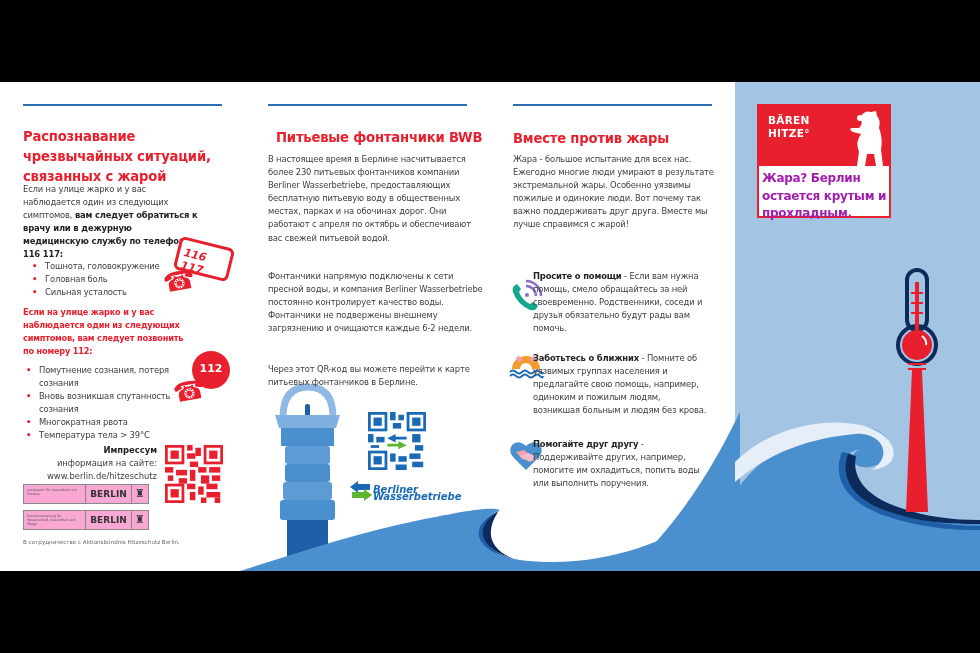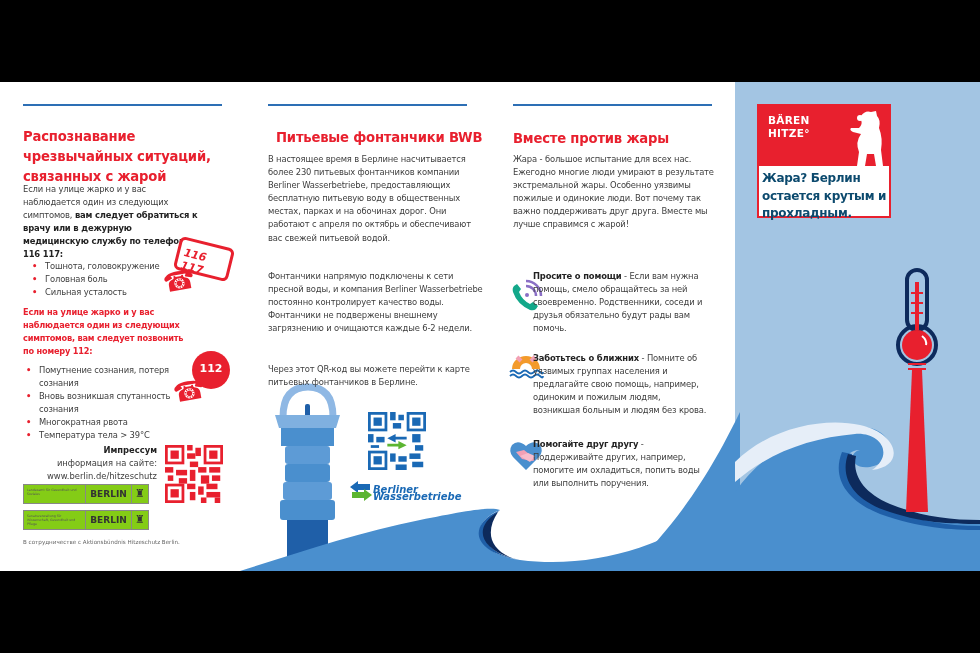--- a/index.html
+++ b/index.html
@@ -36,21 +36,21 @@
 
   .bubble116 { position: absolute; left: 176px; top: 160px; width: 56px; height: 34px; border: 3px solid #e8202e; border-radius: 6px; transform: rotate(14deg); background: #fff; }
   .bubble116 span { position: absolute; left: 4px; top: 6px; font-size: 11px; font-weight: bold; color: #e8202e; font-style: italic; }
   .phone { position: absolute; color: #e8202e; font-size: 26px; line-height: 1; }
   .phone1 { left: 163px; top: 186px; transform: rotate(-10deg); }
   .bubble112 { position: absolute; left: 192px; top: 269px; width: 38px; height: 38px; border-radius: 50%; background: #e8202e; }
   .bubble112 span { position: absolute; left: 0; width: 38px; top: 11px; text-align: center; color: #fff; font-weight: bold; font-size: 11px; }
   .phone2 { left: 173px; top: 296px; transform: rotate(-10deg); }
   .p1 .imp-wrap { position: absolute; left: 0; top: 362px; width: 157px; text-align: right; font-size: 8.4px; line-height: 13px; color: #3d3d3d; }
   .qr-red { position: absolute; left: 165px; top: 363px; width: 58px; height: 58px; }
-  .logo-box { position: absolute; left: 23px; width: 126px; height: 20px; border: 1px solid #888; display: flex; background: #84cc16; }
+  .logo-box { position: absolute; left: 23px; width: 126px; height: 20px; border: 1px solid #888; display: flex; background: #f9a8d4; }
   .logo-box .dept { width: 62px; font-size: 3.2px; line-height: 4px; color: #555; padding: 3px 3px; border-right: 1px solid #888; }
   .logo-box .berlin { width: 46px; font-size: 9px; font-weight: bold; color: #333; text-align: center; line-height: 18px; border-right: 1px solid #888; }
   .logo-box .bear { flex: 1; font-size: 11px; text-align: center; line-height: 18px; color: #333; }
   .logo1 { top: 402px; }
   .logo2 { top: 428px; }
   .coop { position: absolute; left: 23px; top: 457px; font-size: 5.6px; color: #666; }
 
   
   .p2 .heading { left: 23px; top: 47px; font-size: 13.2px; line-height: 18px; letter-spacing: -0.2px; margin-left: 8px; }
   .p2 .t1 { left: 23px; top: 71px; width: 215px; }
@@ -70,21 +70,21 @@
   .tip-icon { position: absolute; left: 18px; width: 36px; height: 36px; }
   .ti1 { top: 196px; }
   .ti2 { top: 265px; }
   .ti3 { top: 356px; }
 
   
   .badge { position: absolute; left: 22px; top: 22px; width: 134px; height: 114px; border: 2px solid #e8202e; background: #fff; }
   .badge .top { position: absolute; left: 0; top: 0; width: 130px; height: 60px; background: #e8202e; }
   .badge .brand { position: absolute; left: 9px; top: 8px; color: #fff; font-weight: bold; font-size: 10.5px; line-height: 13px; letter-spacing: 0.3px; }
   .badge .bear-svg { position: absolute; left: 84px; top: 2px; width: 46px; height: 62px; }
-  .badge .slogan { position: absolute; left: 3px; top: 64px; width: 128px; color: #0c4a6e; font-weight: bold; font-size: 12px; line-height: 17.5px; letter-spacing: -0.3px; }
+  .badge .slogan { position: absolute; left: 3px; top: 64px; width: 128px; color: #a21caf; font-weight: bold; font-size: 12px; line-height: 17.5px; letter-spacing: -0.3px; }
 
   svg.waves { position: absolute; left: 0; top: 0; width: 980px; height: 489px; pointer-events: none; }
 </style>
 </head>
 <body>
 
 <div class="page">
 
   <div class="panel p4"></div>
 

